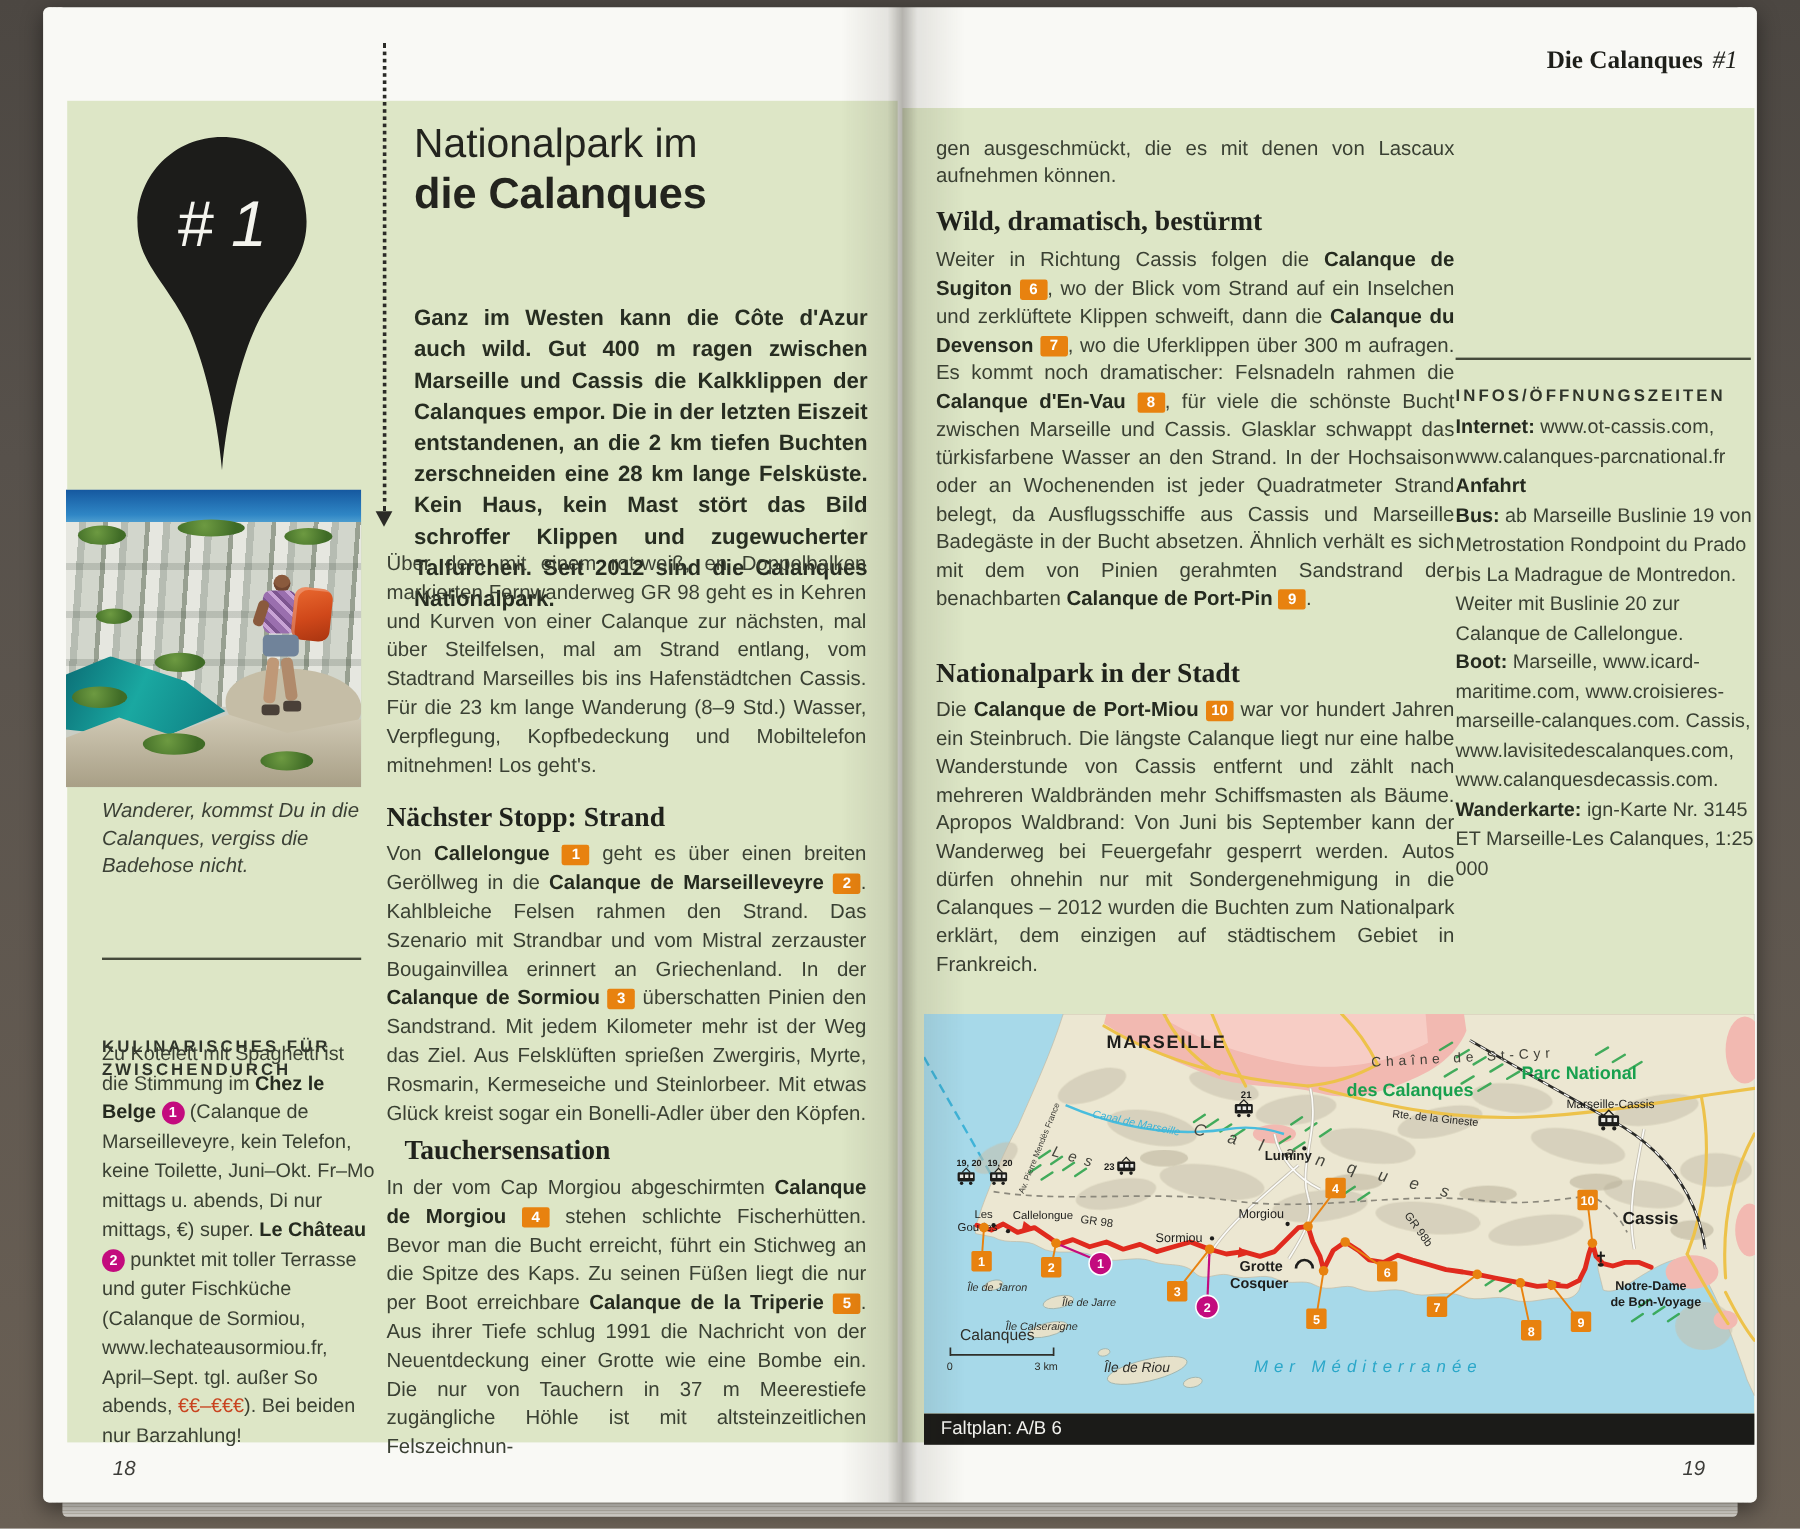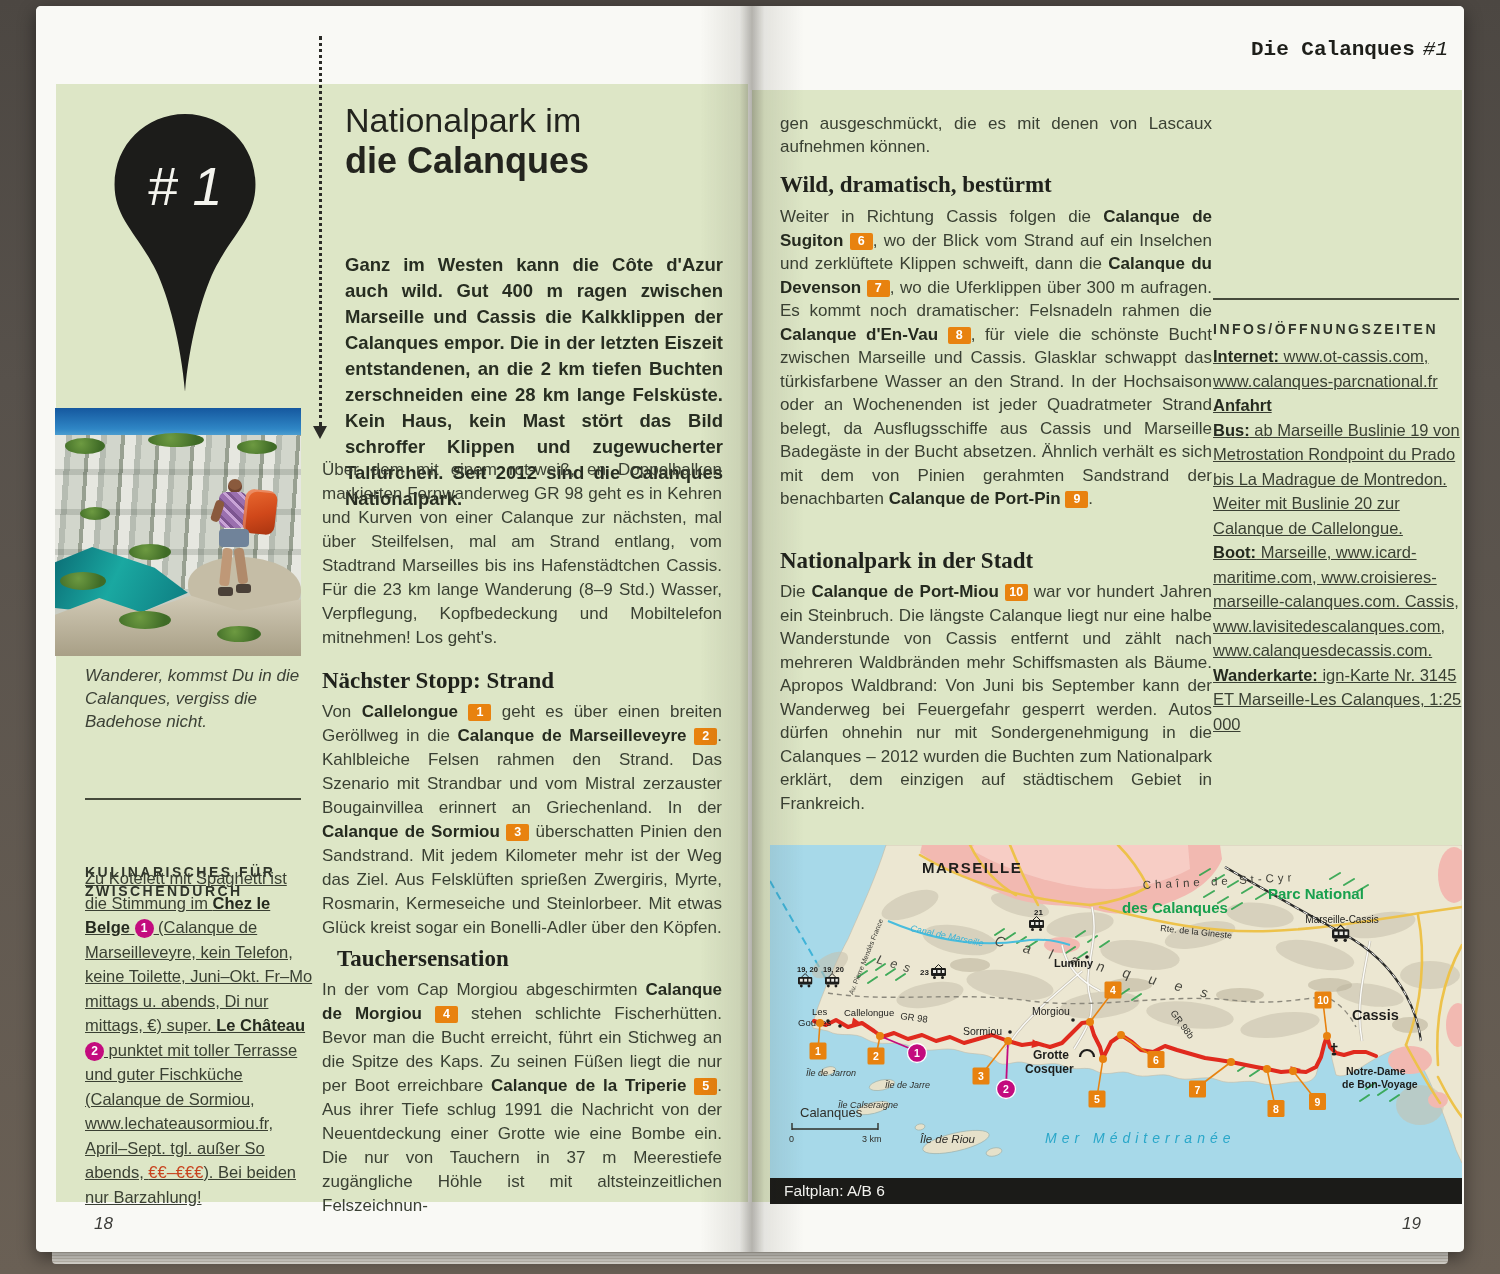--- a/index.html
+++ b/index.html
@@ -29,25 +29,25 @@
   .bodytext{font-size:17px;line-height:24px;color:#3a4033;text-align:justify;}
   .bodytext b{color:#252a1f;}
   .shead{font-family:"Liberation Serif",serif;font-weight:700;font-size:23px;color:#20221c;}
   .om{display:inline-block;min-width:17px;height:17px;padding:0 3px;background:#e8820f;color:#fff;
       font-weight:700;font-size:12.5px;line-height:17px;text-align:center;border-radius:2px;vertical-align:1px;}
   .badge{display:inline-block;width:19px;height:19px;border-radius:50%;background:#c30b7e;color:#fff;
       font-weight:700;font-size:12px;line-height:19px;text-align:center;vertical-align:1px;}
   .caption{font-style:italic;font-size:17px;line-height:23px;color:#3c4136;}
   .rule{height:2px;background:#454a3b;}
   .boxhead{font-size:14px;font-weight:700;letter-spacing:2.5px;color:#2f342a;line-height:19px;}
-  .boxtext{font-size:16.5px;line-height:24.5px;color:#3a4033;text-decoration:underline;}
+  .boxtext{font-size:16.5px;line-height:24.5px;color:#3a4033;}
   .boxtext b{color:#252a1f;}
   .price{color:#c8431f;}
   .pagenum{font-size:17px;color:#3d3d39;font-style:italic;}
-  .rp-header{font-family:Liberation Mono, monospace;font-size:21px;color:#1e1f1a;}
+  .rp-header{font-family:Liberation Serif, serif;font-size:21px;color:#1e1f1a;}
   .rp-header .t{font-weight:700;}
   .rp-header .n{font-style:italic;font-weight:400;margin-left:8px;}
   .dotline{position:absolute;left:319px;top:36px;height:390px;border-left:3px dotted #2b2b27;}
   .dotarrow{position:absolute;left:313px;top:426px;width:0;height:0;
             border-left:7px solid transparent;border-right:7px solid transparent;border-top:13px solid #2b2b27;}
   
   .photo{position:absolute;left:55px;top:408px;width:246px;height:248px;overflow:hidden;background:#c9cdc4;}
   .ph-sea{position:absolute;left:0;top:0;width:100%;height:12%;background:linear-gradient(180deg,#15589f,#2f86c5 70%,#5aa8d4);}
   .ph-cliff{position:absolute;left:0;top:11%;width:100%;height:62%;
      background:repeating-linear-gradient(94deg,#e6e7e0 0 11px,#b6bcb2 11px 17px,#d2d6cc 17px 31px,#98a091 31px 35px);}

